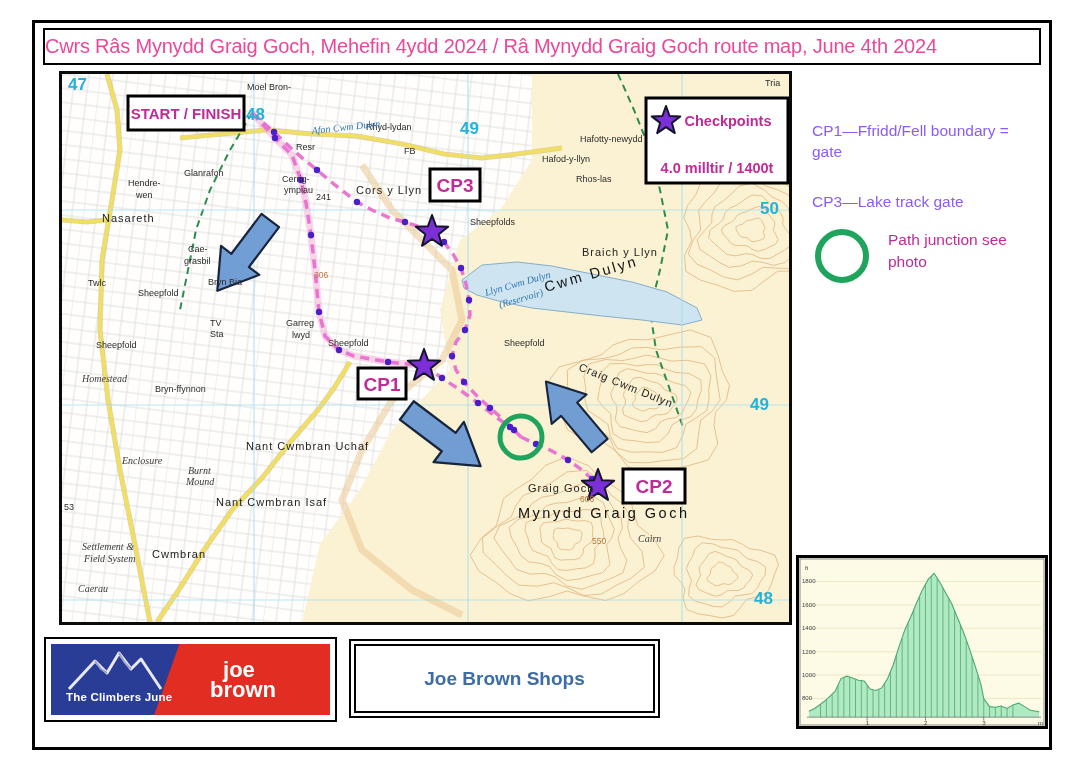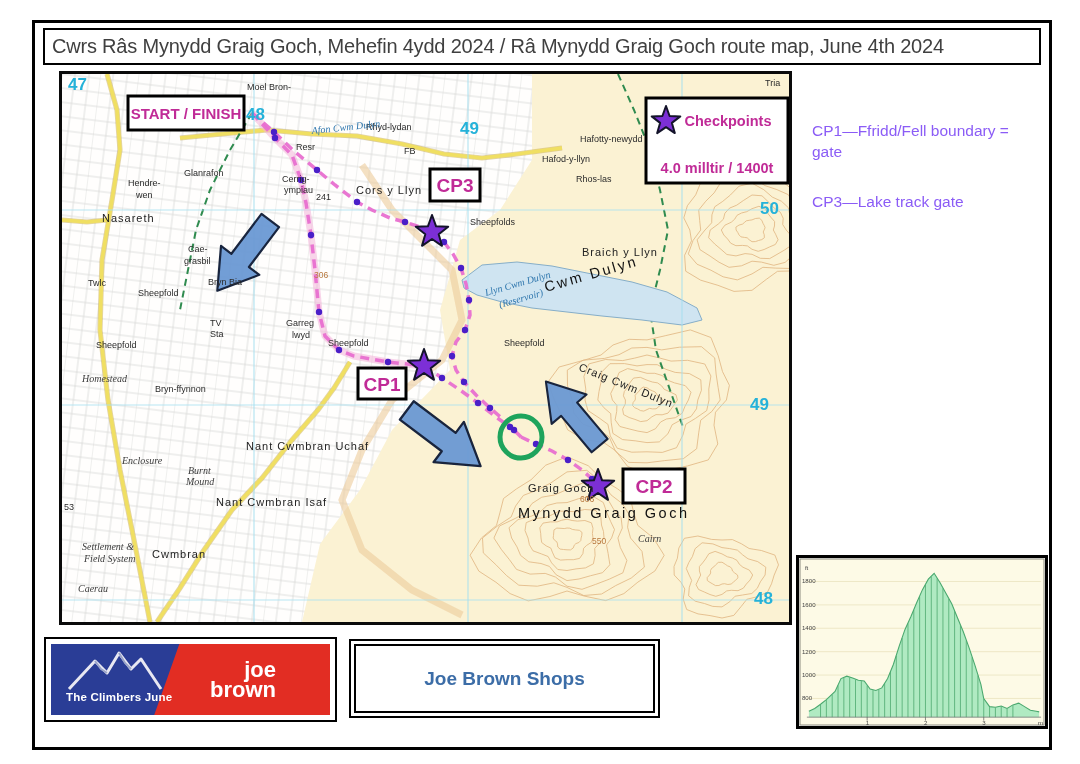--- a/index.html
+++ b/index.html
@@ -1,18 +1,18 @@
 <!DOCTYPE html>
 <html><head>
 <meta charset="utf-8">
 <style>
   html,body{margin:0;padding:0;background:#fff;font-family:"Liberation Sans",sans-serif;}
   body{position:relative;width:1080px;height:764px;overflow:hidden;}
   .page-frame{position:absolute;left:32px;top:20px;width:1020px;height:730px;border:3px solid #000;box-sizing:border-box;background:#fff;}
-  .title-box{position:absolute;left:43px;top:28px;width:998px;height:37px;border:2px solid #000;background:#fff;box-sizing:border-box;display:flex;align-items:center;padding-left:7px;font-size:20px;color:#404040;letter-spacing:-0.2px;}
+  .title-box{position:absolute;left:43px;top:28px;width:998px;height:37px;border:2px solid #000;background:#fff;box-sizing:border-box;display:flex;align-items:center;font-size:20px;color:#ec4899;letter-spacing:-0.2px;}
   .map-frame{position:absolute;left:59px;top:71px;width:727px;height:548px;border:3px solid #0a0a0a;background:#fdfcf5;}
   .map-frame svg{display:block;}
 
   
   .ml-pl{font-size:9px;fill:#2b2b2b;}
   .ml-pl2{font-size:11px;fill:#222;letter-spacing:1px;}
   .ml-big{font-size:14.5px;fill:#111;letter-spacing:2.5px;}
   .ml-water{font-style:italic;font-size:10px;fill:#2e76ad;font-family:"Liberation Serif",serif;}
   .ml-gothic{font-style:italic;font-size:10px;fill:#3c3c3c;font-family:"Liberation Serif",serif;}
   .ml-orange{font-size:8.5px;fill:#b9793f;}
@@ -44,21 +44,21 @@
   .chart-frame svg{display:block;width:100%;height:100%;}
   .ax{font-size:6.2px;fill:#444;font-family:"Liberation Sans",sans-serif;}
 
   
   .logo-box{position:absolute;left:44px;top:637px;width:293px;height:85px;border:2px solid #000;background:#fff;box-sizing:border-box;padding:5px;}
   .logo-inner{position:relative;width:100%;height:100%;background:#2a3d96;overflow:hidden;}
   .logo-red{position:absolute;left:0;top:0;right:0;bottom:0;background:#e22d23;clip-path:polygon(46% 0,100% 0,100% 100%,37% 100%);}
   .climbers-text{position:absolute;left:15px;bottom:12px;color:#fff;font-size:11.5px;font-weight:bold;letter-spacing:.2px;}
   .mountain{position:absolute;left:10px;top:3px;}
   .joe-wrap{position:absolute;left:57%;top:50%;transform:translateY(-50%);color:#fff;font-weight:bold;font-size:22px;line-height:.92;}
-  .joe-line1{margin-left:13px;text-align:right;}
+  .joe-line1{margin-left:13px;}
   .series-box{position:absolute;left:349px;top:639px;width:311px;height:79px;border:2px solid #000;background:#fff;box-sizing:border-box;padding:3px;}
   .series-inner{width:100%;height:100%;border:2px solid #000;box-sizing:border-box;display:flex;flex-direction:column;align-items:center;justify-content:center;gap:11px;}
   .series-line{color:#3c6da7;font-weight:bold;font-size:19px;}
 </style>
 </head>
 <body>
 
 <div class="page-frame"></div>
 
 <div class="title-box">
@@ -259,20 +259,24 @@
       <path id="legend-star" class="star" d="M604.0,32.0L607.6,42.0L618.3,42.4L609.9,48.9L612.8,59.1L604.0,53.2L595.2,59.1L598.1,48.9L589.7,42.4L600.4,42.0Z"></path>
       <text class="legtext" x="666" y="52">Checkpoints</text>
       <text class="legtext" x="655" y="99">4.0 milltir / 1400t</text>
     </g>
   </svg>
 </div>
 
 <div class="sidebar">
   <div class="cp-note first">CP1—Ffridd/Fell boundary = gate</div>
   <div class="cp-note">CP3—Lake track gate</div>
+  <div class="junction-row">
+    <div class="j-circle"></div>
+    <div class="j-text">Path junction see photo</div>
+  </div>
 </div>
 
 <div class="chart-frame">
   <svg id="chart-svg" viewBox="0 0 249 171" preserveAspectRatio="none">
       <rect x="1" y="1" width="247" height="169" fill="#fdfae6" stroke="#88887a" stroke-width="1"></rect>
       <line x1="8" y1="142.95238095238096" x2="245" y2="142.95238095238096" stroke="#e3dbb0" stroke-width="0.6"></line>
       <text x="3" y="144.95238095238096" class="ax">800</text>
       <line x1="8" y1="119.14285714285714" x2="245" y2="119.14285714285714" stroke="#e3dbb0" stroke-width="0.6"></line>
       <text x="3" y="121.14285714285714" class="ax">1000</text>
       <line x1="8" y1="95.33333333333333" x2="245" y2="95.33333333333333" stroke="#e3dbb0" stroke-width="0.6"></line>

